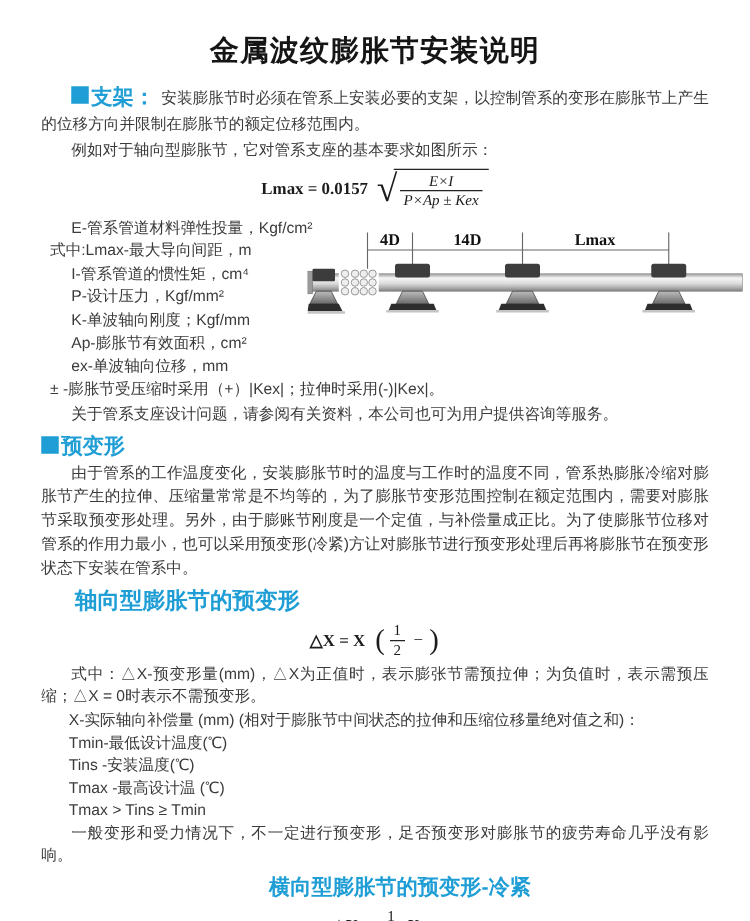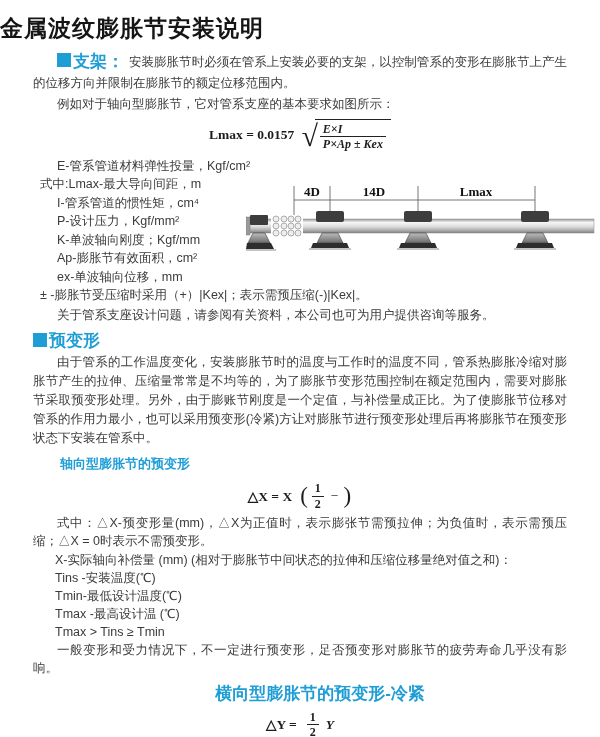--- a/index.html
+++ b/index.html
@@ -1,25 +1,25 @@
 <!DOCTYPE html>
 <html><head>
 <meta charset="utf-8">
 <style>
   html,body{margin:0;padding:0;background:#fff;}
   .page{
     position:relative;width:600px;height:737px;overflow:hidden;background:#ffffff;
     color:#3b3b3b;font-family:"Liberation Sans",sans-serif;font-size:12.5px;
   }
   
-  .title{margin:0;padding-top:13px;text-align:left;font-size:23px;font-weight:bold;color:#151515;letter-spacing:1px;line-height:30px;}
+  .title{margin:12px;padding-top:13px;text-align:center;font-size:23px;font-weight:bold;color:#151515;letter-spacing:1px;line-height:30px;}
   .sq{display:inline-block;width:14px;height:14px;background:#1f9ed6;margin-right:2px;vertical-align:-1px;}
   .h-blue{color:#1f9ed6;font-size:17px;font-weight:bold;vertical-align:-1px;margin-right:5px;}
   .sec-h{margin:5px 0 0 33px;font-size:17px;color:#1f9ed6;line-height:22px;font-weight:bold;}
-  .sub-h{color:#1f9ed6;font-size:13px;font-weight:bold;}
+  .sub-h{color:#1f9ed6;font-size:18px;font-weight:bold;}
   .axial-h{margin:5px 0 0 60px;line-height:22px;}
   .lateral-h{margin:5px 0 0 40px;line-height:23px;font-size:17px;text-align:center;}
   
   .para{margin:0 33px;line-height:21px;}
   .p-first{margin-top:8px;text-indent:24px;}
   .indent{text-indent:24px;}
   .just{text-align:justify;}
   .tightp{line-height:19px;margin-top:1px;}
   
   .defs{margin:5px 0 0 40px;}
@@ -29,21 +29,21 @@
   
   .tlines{margin:1px 33px 0 55px;}
   .tline{line-height:18px;white-space:nowrap;}
   
   .formula{display:flex;justify-content:center;align-items:center;font-family:"Liberation Serif",serif;color:#1c1c1c;font-size:13.5px;}
   .f1{margin:4px 0 2px;}
   .f2{margin:6px 0 3px;}
   .f3{margin:5px 0 3px;}
   .f-lhs{font-weight:bold;margin-right:7px;}
   .i{font-style:italic;}
-  .frac{display:inline-flex;flex-direction:column;font-size:12px;line-height:1.2;margin:0 3px;vertical-align:middle;font-weight:bold;}
+  .frac{display:inline-flex;flex-direction:column;text-align:center;font-size:12px;line-height:1.2;margin:0 3px;vertical-align:middle;}
   .frac .top{padding:0 3px;}
   .frac .bot{border-top:1px solid #222;padding:0 3px;}
   .radical{font-size:30px;font-weight:400;line-height:0;margin-right:-3px;transform:translateY(1px);}
   .sqrt-body{display:inline-block;border-top:1.4px solid #222;padding:2px 5px 0;}
   .sqrt-body .frac{margin:0;}
   .bigp{font-size:23px;line-height:1;transform:translateY(-1px);margin:0 1px;}
   .op{margin:0 4px;}
   .f-rhs{font-weight:bold;font-style:italic;margin-left:4px;}
   
   .diagram{position:absolute;left:246px;top:178px;width:352px;height:85px;text-align:center;}
@@ -75,21 +75,21 @@
   </div>
 
   <div class="defs">
     <div class="def ind">E-管系管道材料弹性投量，Kgf/cm²</div>
     <div class="def">式中:Lmax-最大导向间距，m</div>
     <div class="def ind">I-管系管道的惯性矩，cm⁴</div>
     <div class="def ind">P-设计压力，Kgf/mm²</div>
     <div class="def ind">K-单波轴向刚度；Kgf/mm</div>
     <div class="def ind">Ap-膨胀节有效面积，cm²</div>
     <div class="def ind">ex-单波轴向位移，mm</div>
-    <div class="def wide">± -膨胀节受压缩时采用（+）|Kex|；表示需预压缩(-)|Kex|。</div>
+    <div class="def wide">± -膨胀节受压缩时采用（+）|Kex|；拉伸时采用(-)|Kex|。</div>
     <div class="def wide ind">关于管系支座设计问题，请参阅有关资料，本公司也可为用户提供咨询等服务。</div>
   </div>
 
   <div class="diagram">
     <svg width="352" height="85" viewBox="0 0 352 85">
       <defs>
         <linearGradient id="gPipe" x1="0" y1="0" x2="0" y2="1">
           <stop offset="0" stop-color="#9a9a9a"></stop>
           <stop offset="0.25" stop-color="#f5f5f5"></stop>
           <stop offset="0.55" stop-color="#dcdcdc"></stop>
@@ -182,22 +182,22 @@
       <span class="bot">2</span>
     </span>
     <span class="op">−</span>
     <span class="bigp">)</span>
   </div>
 
   <p class="para tightp indent just" style="line-height:18px;">式中：△X-预变形量(mm)，△X为正值时，表示膨张节需预拉伸；为负值时，表示需预压缩；△X = 0时表示不需预变形。</p>
 
   <div class="tlines">
     <div class="tline">X-实际轴向补偿量 (mm) (相对于膨胀节中间状态的拉伸和压缩位移量绝对值之和)：</div>
+    <div class="tline">Tmin-最低设计温度(℃)</div>
     <div class="tline">Tins -安装温度(℃)</div>
-    <div class="tline">Tmin-最低设计温度(℃)</div>
     <div class="tline">Tmax -最高设计温 (℃)</div>
     <div class="tline">Tmax &gt; Tins ≥ Tmin</div>
   </div>
   <p class="para indent just" style="line-height:18px;margin-top:0;">一般变形和受力情况下，不一定进行预变形，足否预变形对膨胀节的疲劳寿命几乎没有影响。</p>
 
   <h3 class="sub-h lateral-h">横向型膨胀节的预变形-冷紧</h3>
 
   <div class="formula f3">
     <span class="f-lhs">△Y =</span>
     <span class="frac">

